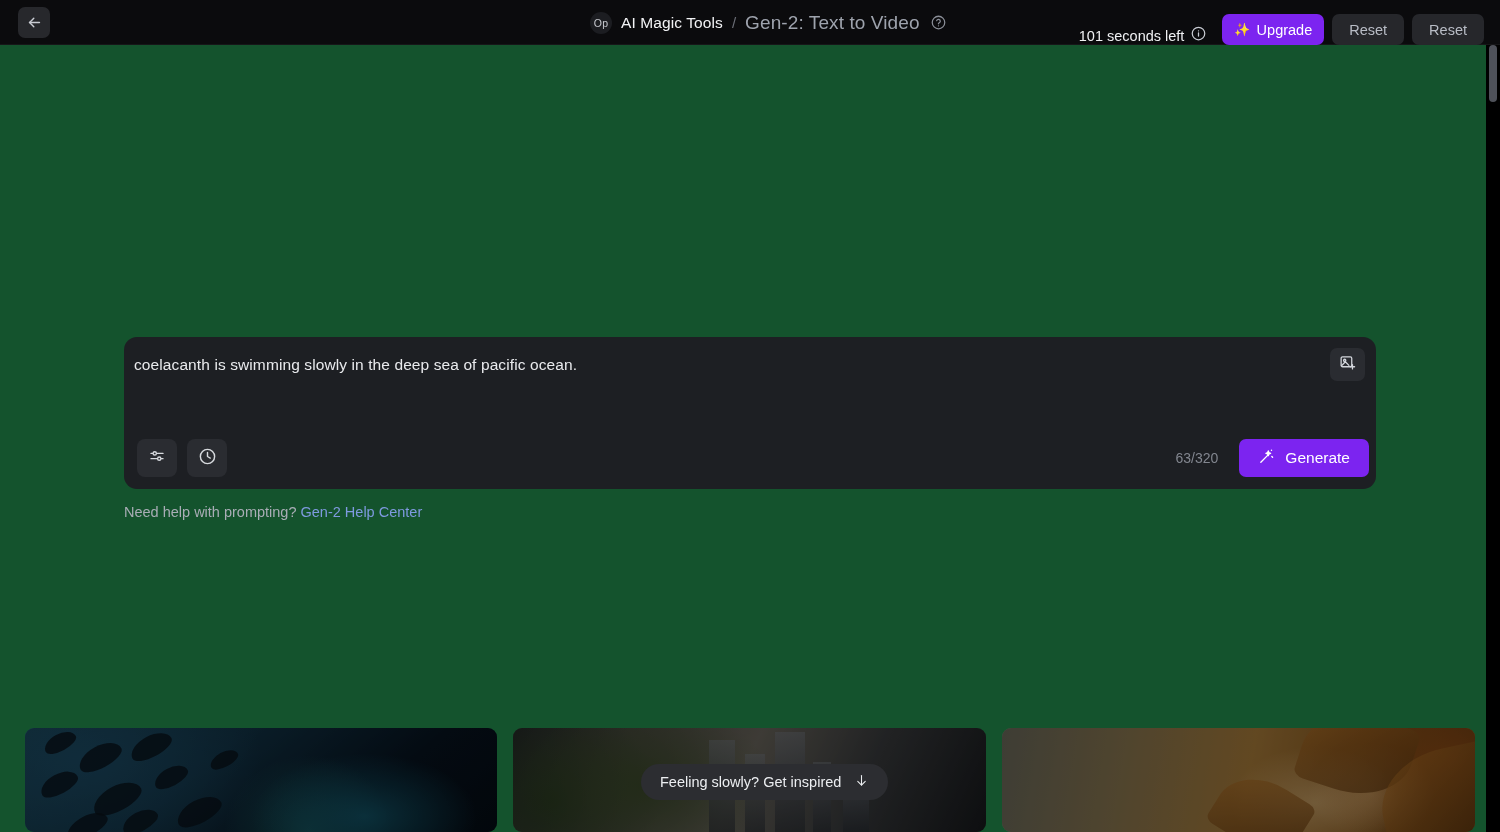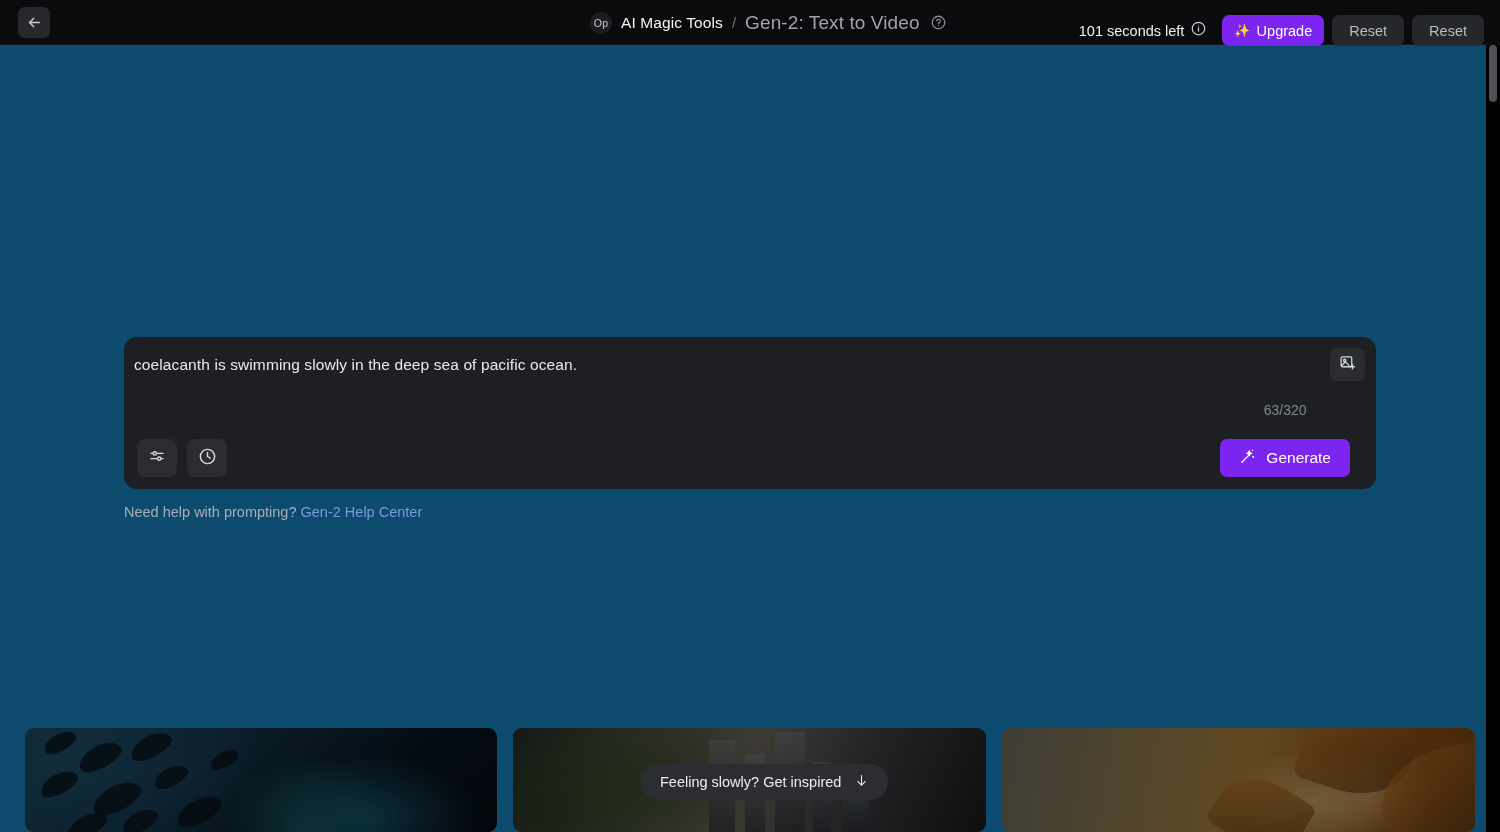--- a/index.html
+++ b/index.html
@@ -2,21 +2,21 @@
 <html><head>
 <meta charset="utf-8">
 <style>
   * { box-sizing: border-box; margin: 0; padding: 0; }
   html, body {
     width: 1500px; height: 832px;
     background: #000000;
     font-family: "Liberation Sans", sans-serif;
     overflow: hidden;
   }
-  #app { position: relative; width: 1500px; height: 832px; background: #0c4a6e; }
+  #app { position: relative; width: 1500px; height: 832px; background: #14532d; }
 
   
   .header {
     position: absolute; top: 0; left: 0; width: 1500px; height: 45px;
     background: #0b0b0d;
     border-bottom: 1px solid #161618;
     display: flex; align-items: center;
   }
   .back-btn {
     position: absolute; left: 18px; top: 7px;
@@ -37,22 +37,22 @@
     font-size: 10.5px; letter-spacing: .2px;
     display: flex; align-items: center; justify-content: center;
     flex: 0 0 auto;
   }
   .bc-root { color: #f2f3f5; font-size: 15.5px; letter-spacing: .1px; cursor: pointer; }
   .bc-sep  { color: #6c6f77; font-size: 15px; }
   .bc-cur  { color: #9ea3ad; font-size: 19px; letter-spacing: .1px; }
   .help-circle { margin-left: 2px; display:flex; align-items:center; cursor:pointer; }
 
   .hdr-right {
-    position: absolute; right: 16px; top: 8px; height: 45px;
-    display: flex; align-items: center; gap: 8px;
+    position: absolute; right: 16px; top: 0; height: 45px;
+    display: flex; align-items: flex-end; gap: 8px;
   }
   .timer { display: flex; align-items: center; gap: 7px; margin-right: 8px; }
   .timer-txt { color: #f0f1f3; font-size: 14.5px; }
   .btn-upgrade {
     height: 31px; padding: 0 12px; border-radius: 7px;
     background: #7c24f0; color: #fff; font-size: 14.5px;
     display: flex; align-items: center; gap: 6px; cursor: pointer;
     border: none;
     font-family: "Liberation Sans", sans-serif;
   }
@@ -95,22 +95,22 @@
   .prompt-tools {
     position: absolute; left: 13px; bottom: 12px;
     display: flex; gap: 10px;
   }
   .tool-btn {
     width: 40px; height: 38px; border-radius: 8px;
     background: #2a2c31;
     display: flex; align-items: center; justify-content: center; cursor: pointer;
   }
   .prompt-right {
-    position: absolute; right: 26px; bottom: 12px;
-    display: flex; align-items: center; gap: 21px; flex-direction: column;
+    position: absolute; right: 7px; bottom: 12px;
+    display: flex; align-items: center; gap: 21px;
   }
   .counter { color: #82868f; font-size: 14px; }
   .btn-generate {
     height: 38px; padding: 8px 19px; border-radius: 7px;
     background: #7c24f0; color: #fff; font-size: 15.5px;
     display: flex; align-items: center; gap: 10px; cursor: pointer;
     border: none;
     font-family: "Liberation Sans", sans-serif;
   }
 

